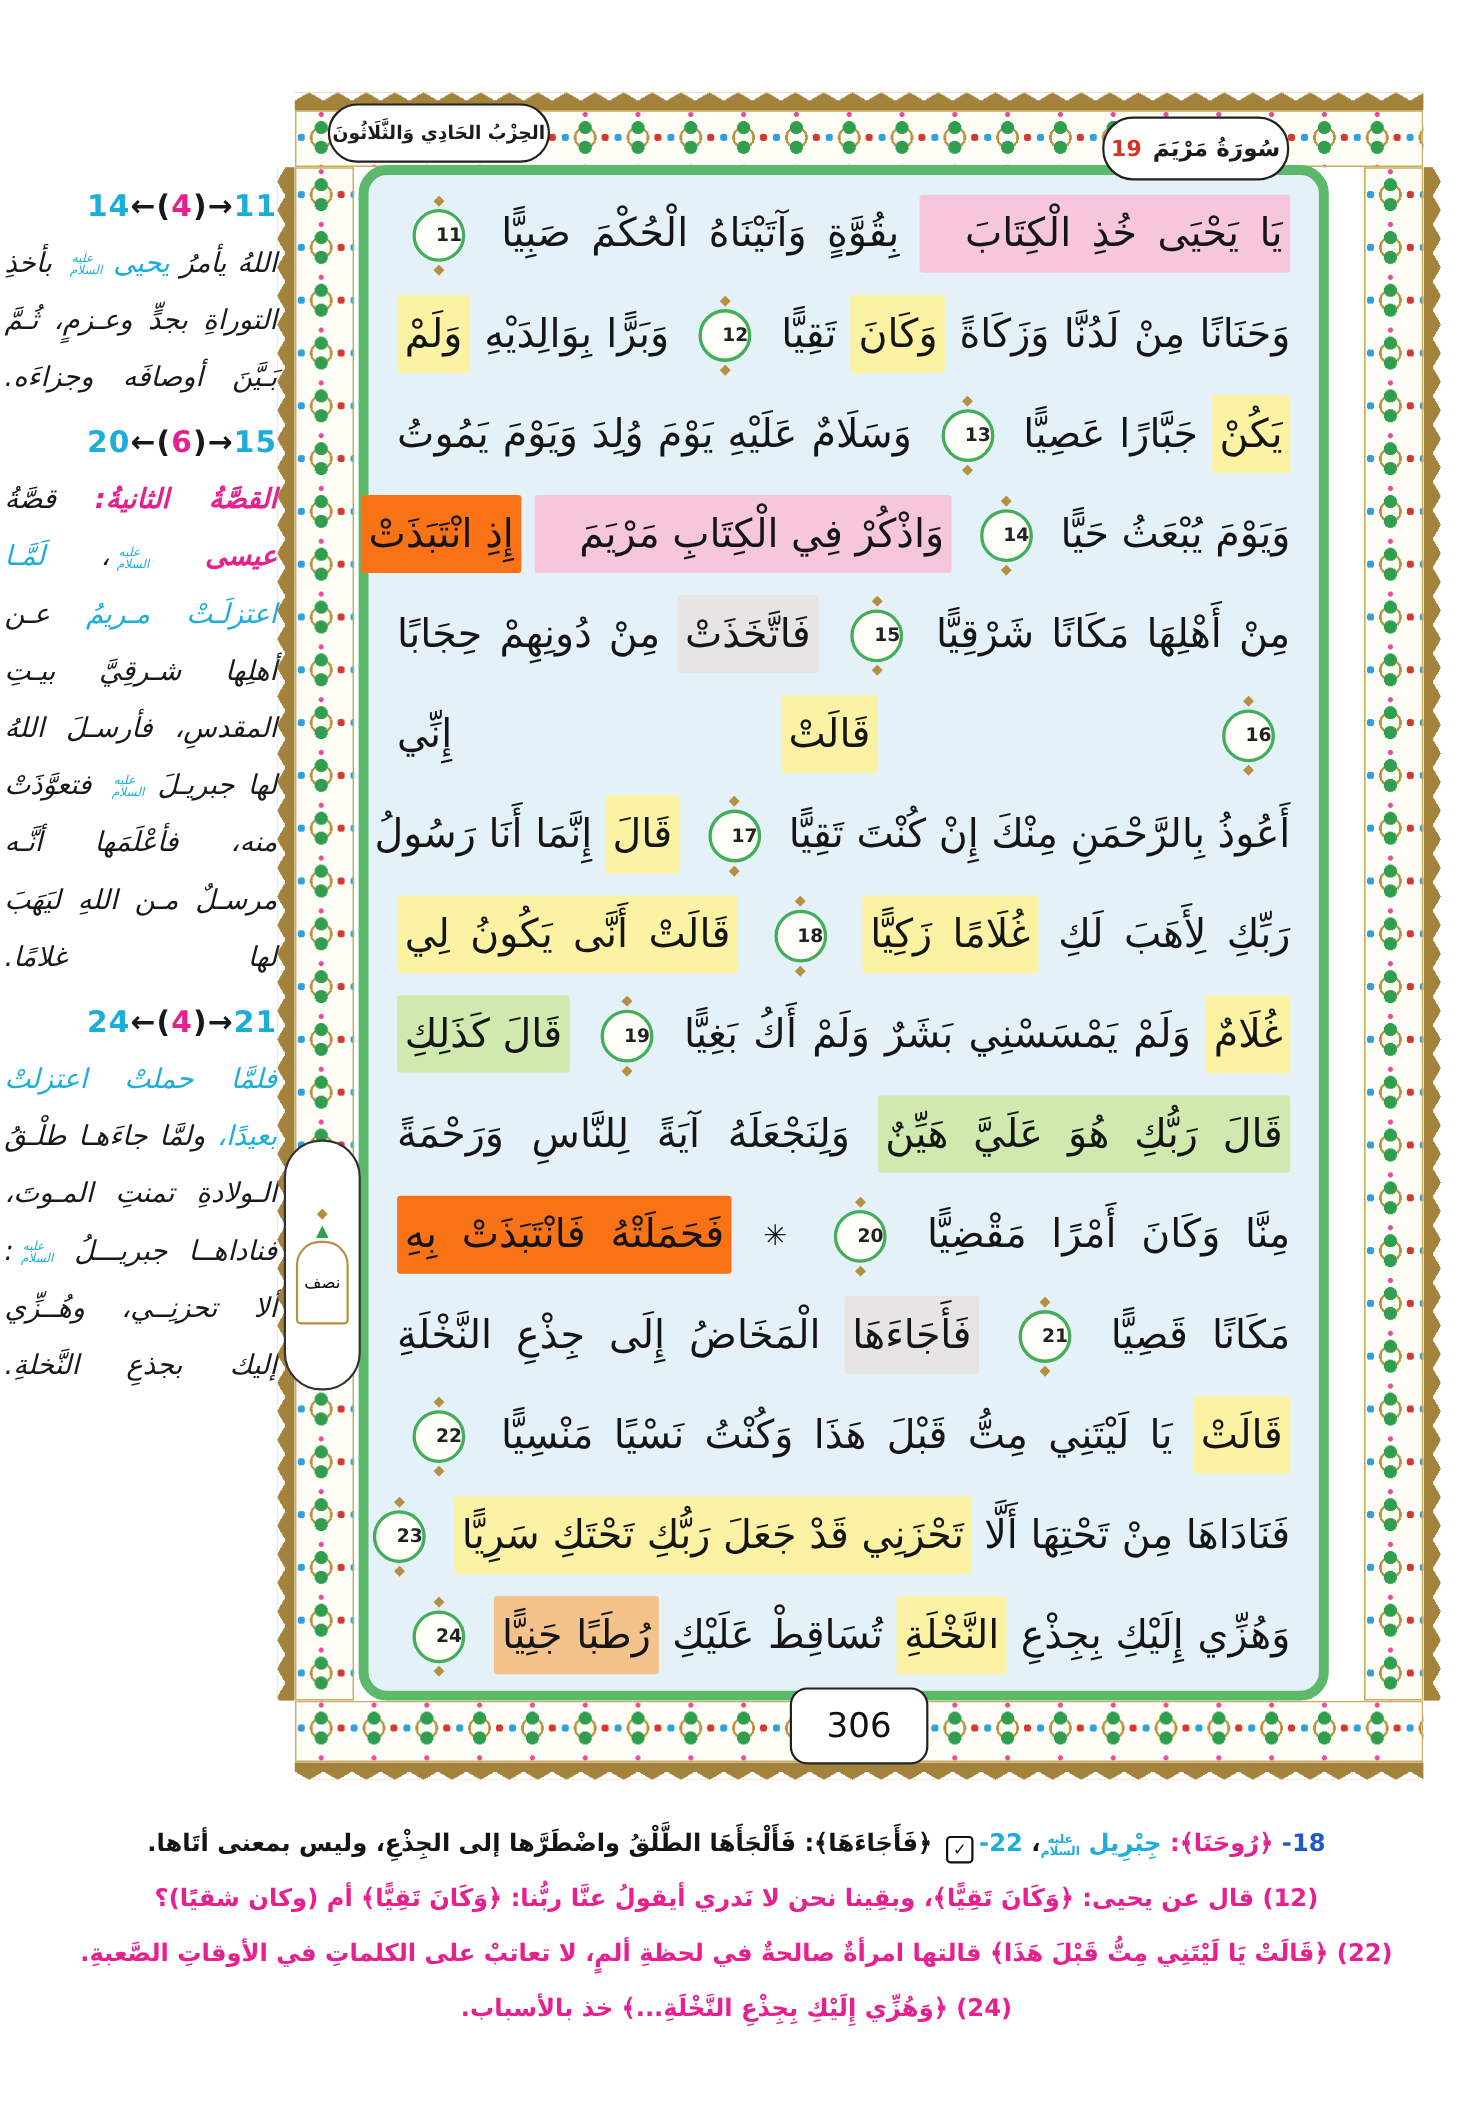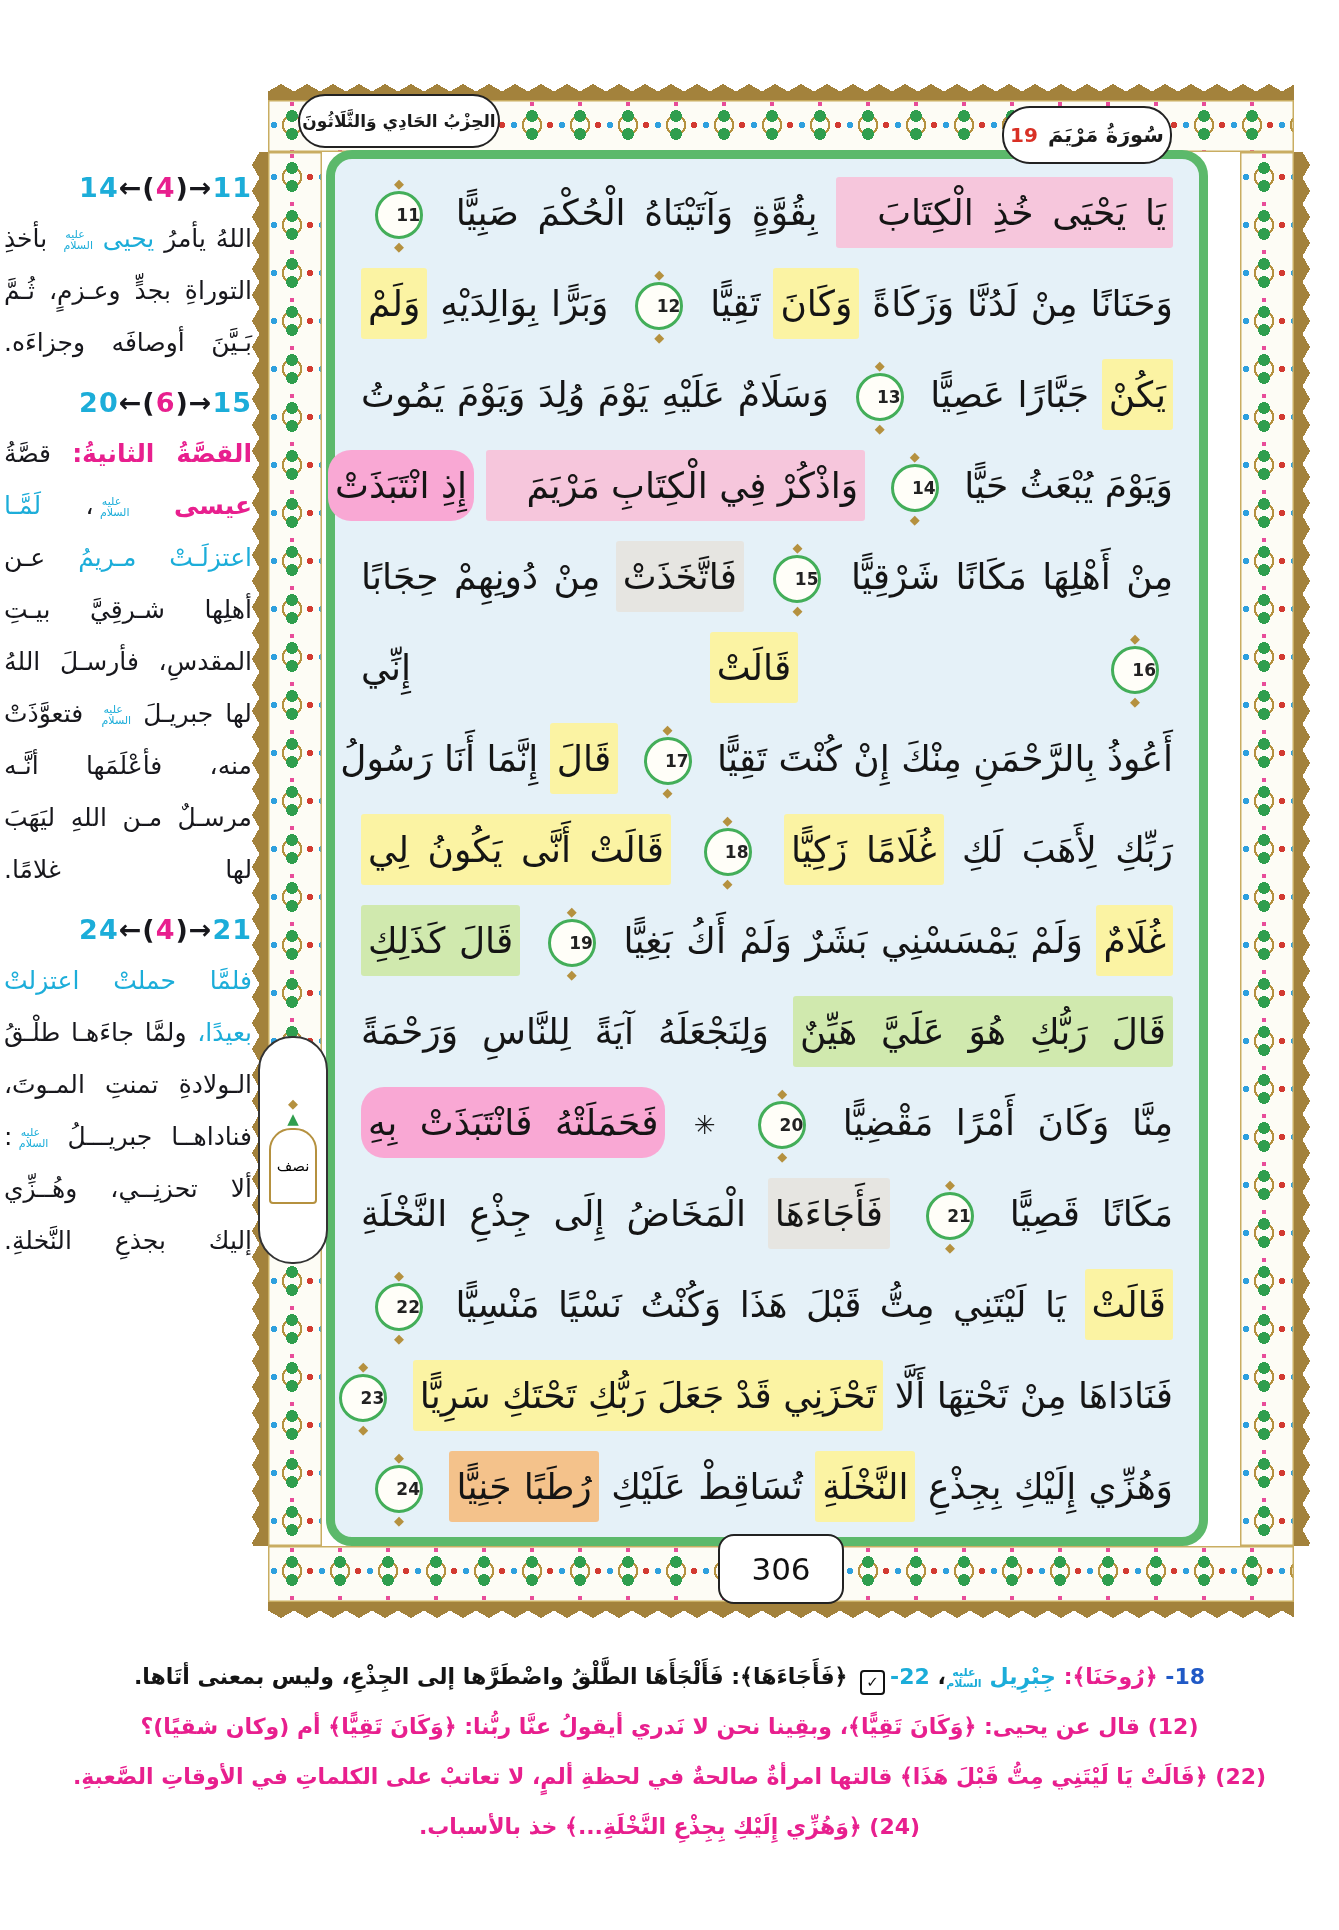--- a/index.html
+++ b/index.html
@@ -4,21 +4,21 @@
 <style>
   html,body{margin:0;padding:0;width:1339px;height:1930px;background:#ffffff;overflow:hidden;
             font-family:"DejaVu Sans",sans-serif;}
 
   
   .sidebar{position:absolute;left:4px;top:158px;width:248px;direction:rtl;color:#17171c;}
   .sb-head{direction:ltr;text-align:right;padding-left:4px;font-size:27px;font-weight:bold;
            letter-spacing:1px;margin:14px 0 10px 0;}
   .sb-head .cy{color:#1cadd9;}
   .sb-head .mg{color:#e81f8e;}
-  .sb-text{font-size:25px;line-height:52px;text-align:justify;text-align-last:justify;margin:0 0 18px 0;}
+  .sb-text{font-size:25px;line-height:52px;text-align:justify;text-align-last:justify;margin:0 0 18px 0;font-style:italic;}
   .cy{color:#1cadd9;}
   .mg{color:#e81f8e;font-weight:bold;}
   .pbuh{display:inline-block;width:36px;font-size:11px;line-height:11px;color:#1cadd9;
         text-align:center;vertical-align:middle;white-space:normal;}
 
   
   .frame{position:absolute;left:252px;top:84px;width:1058px;height:1545px;}
   .band{position:absolute;background-color:#fdfcf5;
     background-image:
       radial-gradient(circle 6px  at 24px  16px, #2f9e4e 97%, transparent),
@@ -64,23 +64,23 @@
 
   
   .panel{position:absolute;left:74px;top:66px;width:882px;height:1396px;background:#e5f1f8;
          border:9px solid #5cb96b;border-radius:26px;box-sizing:border-box;z-index:2;}
   .qtext{position:absolute;left:0;top:0;right:0;bottom:0;padding:8px 26px 0 26px;direction:rtl;}
   .qline{height:91px;line-height:91px;white-space:nowrap;text-align:justify;text-align-last:justify;
          font-size:36px;color:#151515;font-weight:500;}
   .hl{padding:15px 7px;border-radius:3px;}
   .hl-p{background:#f6c6dc;padding-left:41px;}
   .hl-y{background:#fbf3a3;}
-  .hl-b{background:#f9a8d4;border-radius:23px;}
+  .hl-b{background:#f97316;}
   .hl-gr{background:#e6e5e1;}
-  .hl-g{background:#d0e9ae;}
+  .hl-g{background:#d0e9ae;font-family:Liberation Serif, serif;}
   .hl-o{background:#f4c28b;}
   .vmark{display:inline-block;width:42px;height:42px;border-radius:50%;border:3px solid #43ae59;
          background:#fffef8;vertical-align:middle;position:relative;margin:0 14px;box-sizing:content-box;}
   .vmark::before,.vmark::after{content:"◆";position:absolute;left:50%;transform:translateX(-50%);
          color:#b5913f;font-size:13px;line-height:13px;}
   .vmark::before{top:-17px;}
   .vmark::after{bottom:-17px;}
   .vnum{display:block;width:100%;text-align:center;font-size:17px;line-height:42px;font-weight:bold;
         color:#222;}
   .star{font-size:26px;vertical-align:middle;color:#1b1b1b;margin:0 6px;}

